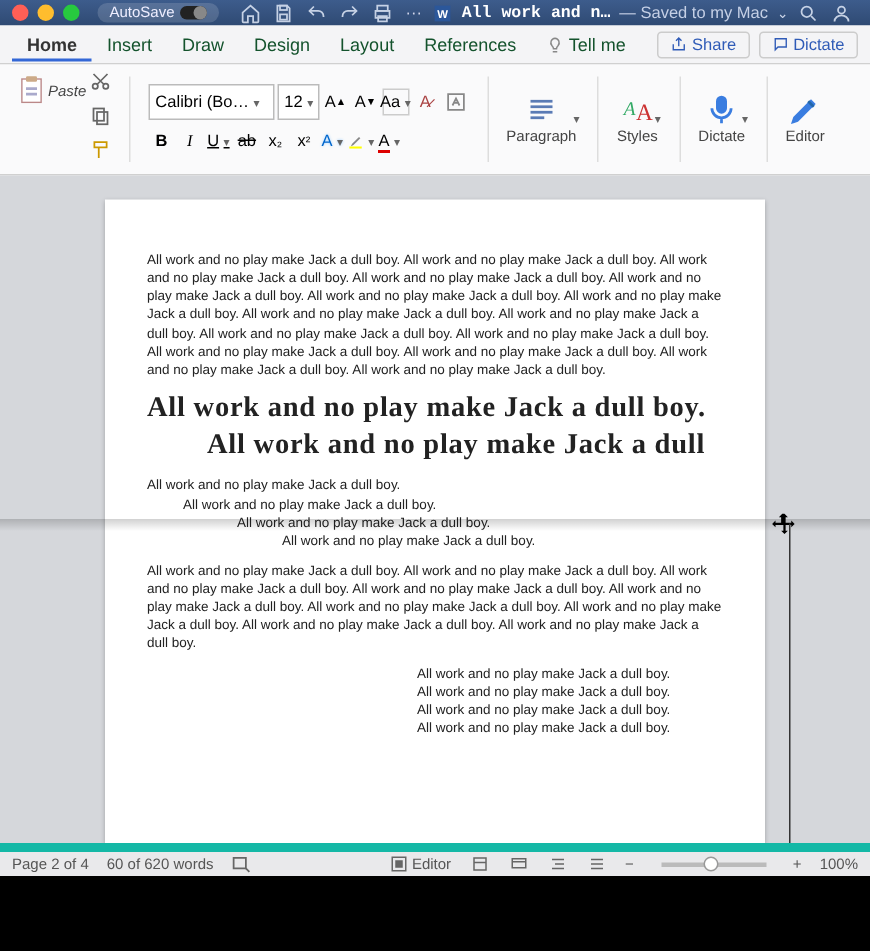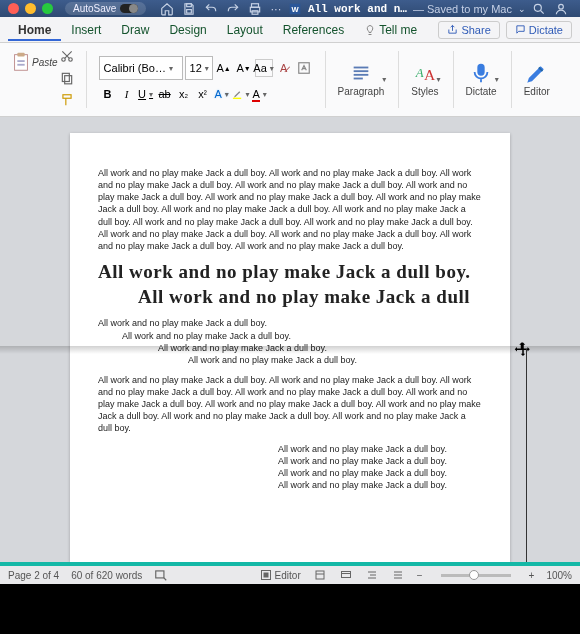--- a/index.html
+++ b/index.html
@@ -42,21 +42,21 @@
   .para { margin-bottom: 8px; }
   .handw { font-family: 'Comic Sans MS', cursive; font-weight: 700; font-size: 19px; letter-spacing: 0.5px; line-height: 1.3; }
   .handw .l2 { padding-left: 40px; }
   .sp8 { height: 8px; }
   .il1 { padding-left: 0; } .il2 { padding-left: 24px; } .il3 { padding-left: 60px; } .il4 { padding-left: 90px; }
   .ralign { text-align: left; padding-left: 180px; }
   .split-shadow { position: absolute; top: 229px; left: 0; right: 0; height: 8px; background: linear-gradient(rgba(0,0,0,.18), rgba(0,0,0,0)); pointer-events: none; }
   .split-cursor { position: absolute; top: 224px; right: 48px; pointer-events: none; }
   .split-cursor svg { width: 18px; height: 18px; }
   .split-line { position: absolute; top: 232px; right: 53px; bottom: 0; width: 1px; background: #333; }
-  .status { height: 22px; background: #e9e9eb; border-top: 4px solid #14b8a6; display: flex; align-items: center; font-size: 10px; color: #555; padding: 0 8px; gap: 12px; }
+  .status { height: 22px; background: #e9e9eb; border-top: 6px solid #14b8a6; display: flex; align-items: center; font-size: 10px; color: #555; padding: 0 8px; gap: 12px; }
   .status .sp { flex: 1; }
   .sbtn { display: flex; align-items: center; gap: 3px; cursor: pointer; }
   .slider { flex: 0 0 70px; height: 3px; background: #bbb; position: relative; margin: 0 6px; }
   .slider .th { position: absolute; left: 40%; top: -4px; width: 10px; height: 10px; background: #fff; border: 1px solid #999; border-radius: 50%; }
 </style>
 </head>
 <body>
 
 <div class="window">
 

